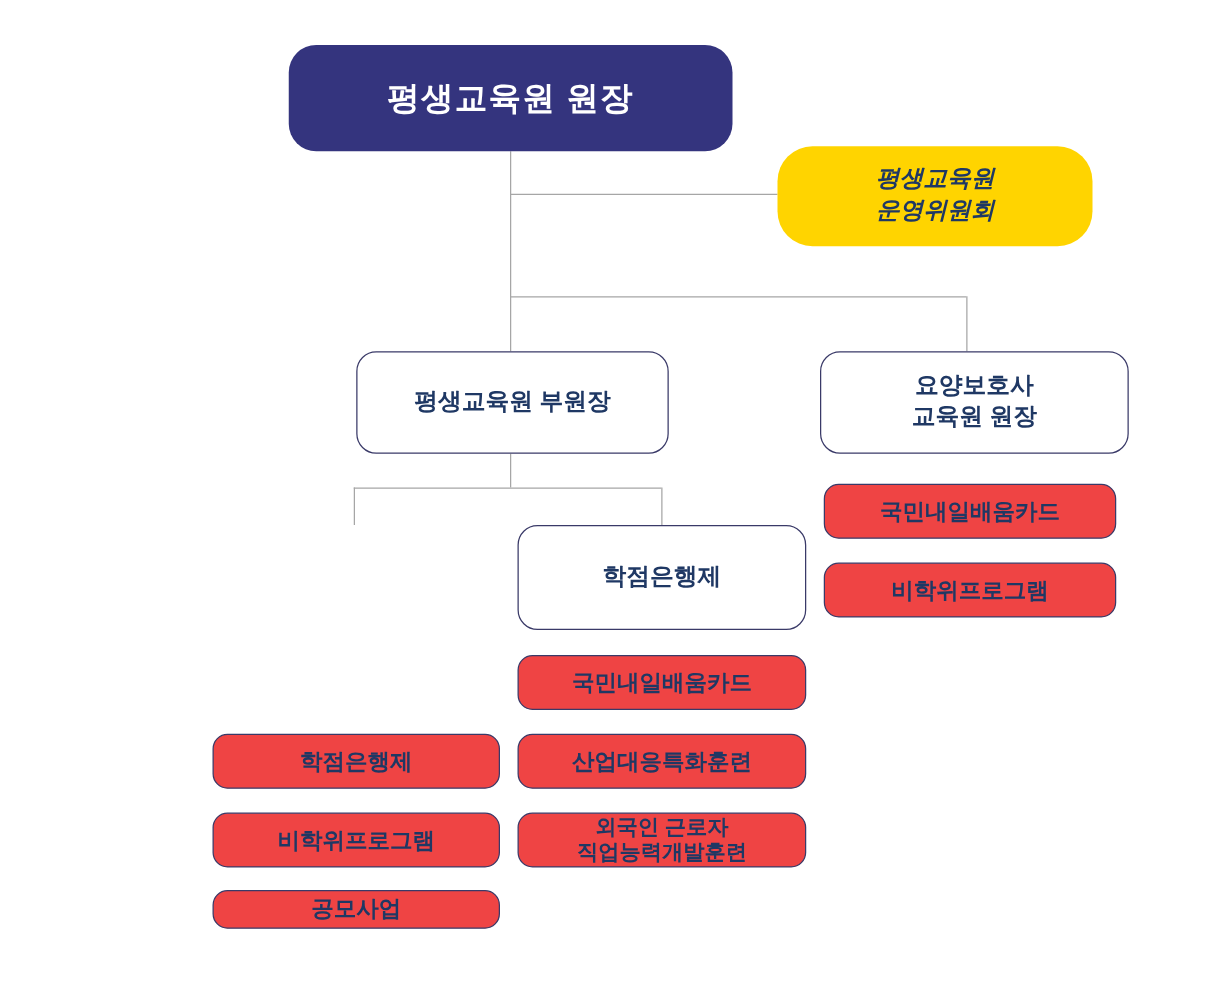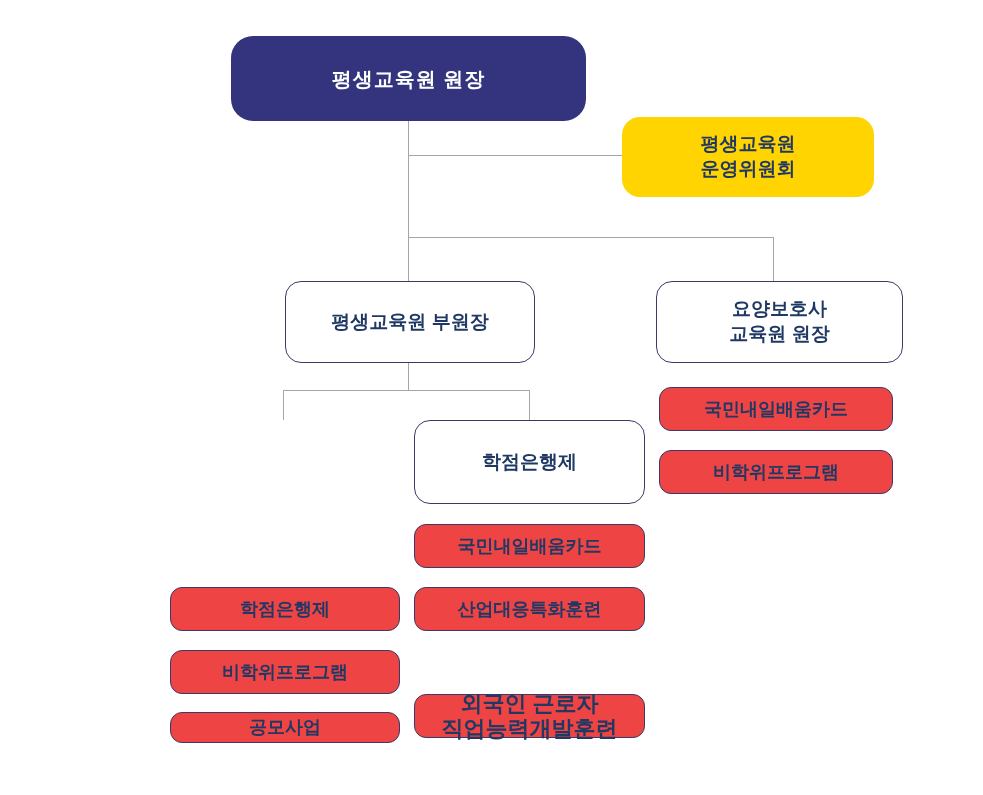--- a/index.html
+++ b/index.html
@@ -23,42 +23,43 @@
     text-align:center;
     box-sizing:border-box;
     font-weight:bold;
     color:var(--text-navy,#1F3864);
   }
   .box .lbl{white-space:pre-line;line-height:1.3;}
   .root-box{
     background:var(--primary-navy,#34347E);
     color:#ffffff;
     border-radius:22px;
-    font-size:20px;
+    font-size:26px;
     letter-spacing:1px;
   }
   .committee-box{
     background:var(--accent-yellow,#FFD400);
-    border-radius:18px;
+    border-radius:28px;
     font-size:19px;
+    font-style:italic;
   }
   .outline-box{
     background:#ffffff;
     border:1.5px solid var(--border-navy,#3A3A68);
     border-radius:16px;
     font-size:19px;
   }
   .small-box{
     background:#ef4444;
     border:1.5px solid var(--border-navy,#3A3A68);
     border-radius:12px;
     font-size:18px;
   }
   .small-box .lbl{line-height:1.15;}
-  .two-line{font-size:22px;margin-top:44px;}
+  .two-line{font-size:17px;}
   .conn{position:absolute;background:var(--connector-gray,#A6A6A6);}
   .conn.v{width:1px;}
   .conn.h{height:1px;}
 </style>
 </head>
 <body>
 
 <div class="canvas">
 
   <div class="conn v" style="left:408px;top:121px;height:160px"></div>

